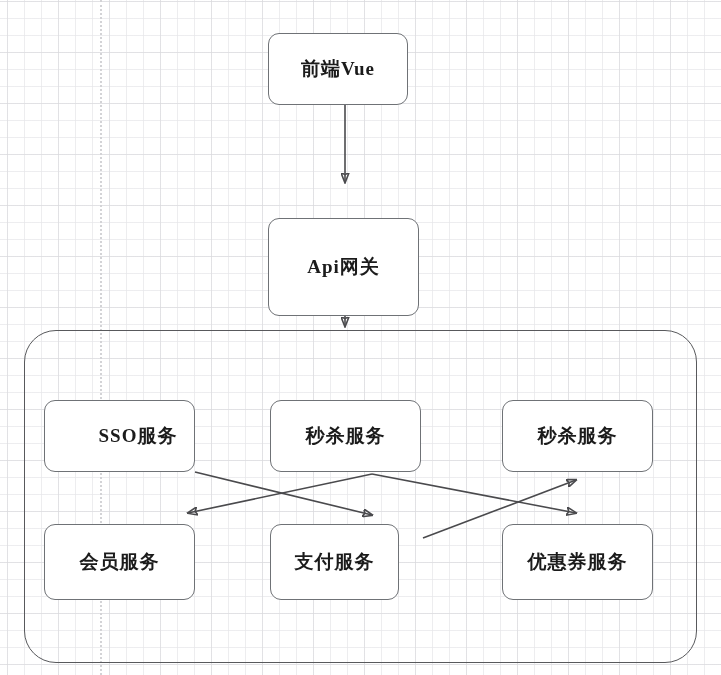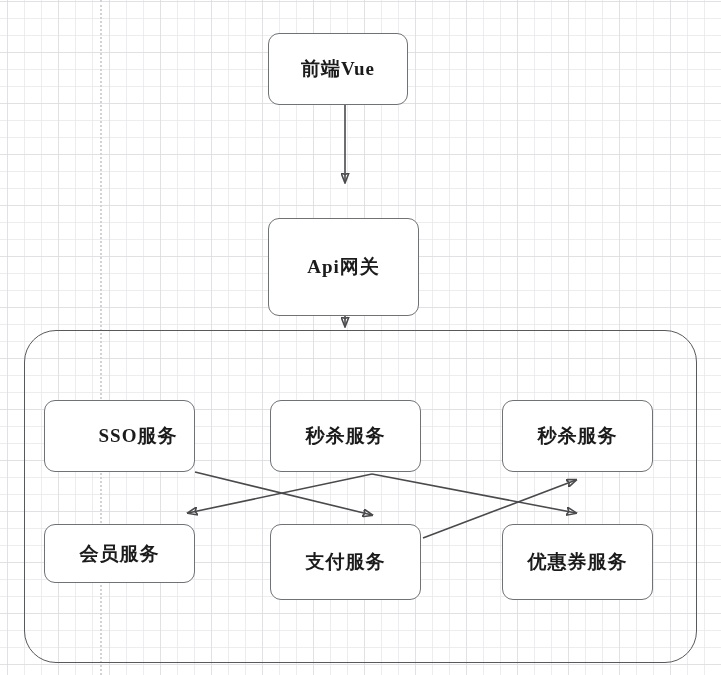--- a/index.html
+++ b/index.html
@@ -111,25 +111,25 @@
   </div>
 
   <div class="node" style="left:270px; top:400px; width:151px; height:72px;">
     <span>秒杀服务</span>
   </div>
 
   <div class="node" style="left:502px; top:400px; width:151px; height:72px;">
     <span>秒杀服务</span>
   </div>
 
-  <div class="node" style="left:44px; top:524px; width:151px; height:59px;">
+  <div class="node" style="left:44px; top:524px; width:151px; height:76px;">
     <span>会员服务</span>
   </div>
 
-  <div class="node" style="left:270px; top:524px; width:151px; height:76px;">
+  <div class="node" style="left:270px; top:524px; width:129px; height:76px;">
     <span>支付服务</span>
   </div>
 
   <div class="node" style="left:502px; top:524px; width:151px; height:76px;text-align:right;">
     <span>优惠券服务</span>
   </div>
 
 </div>
 
 </body></html>

